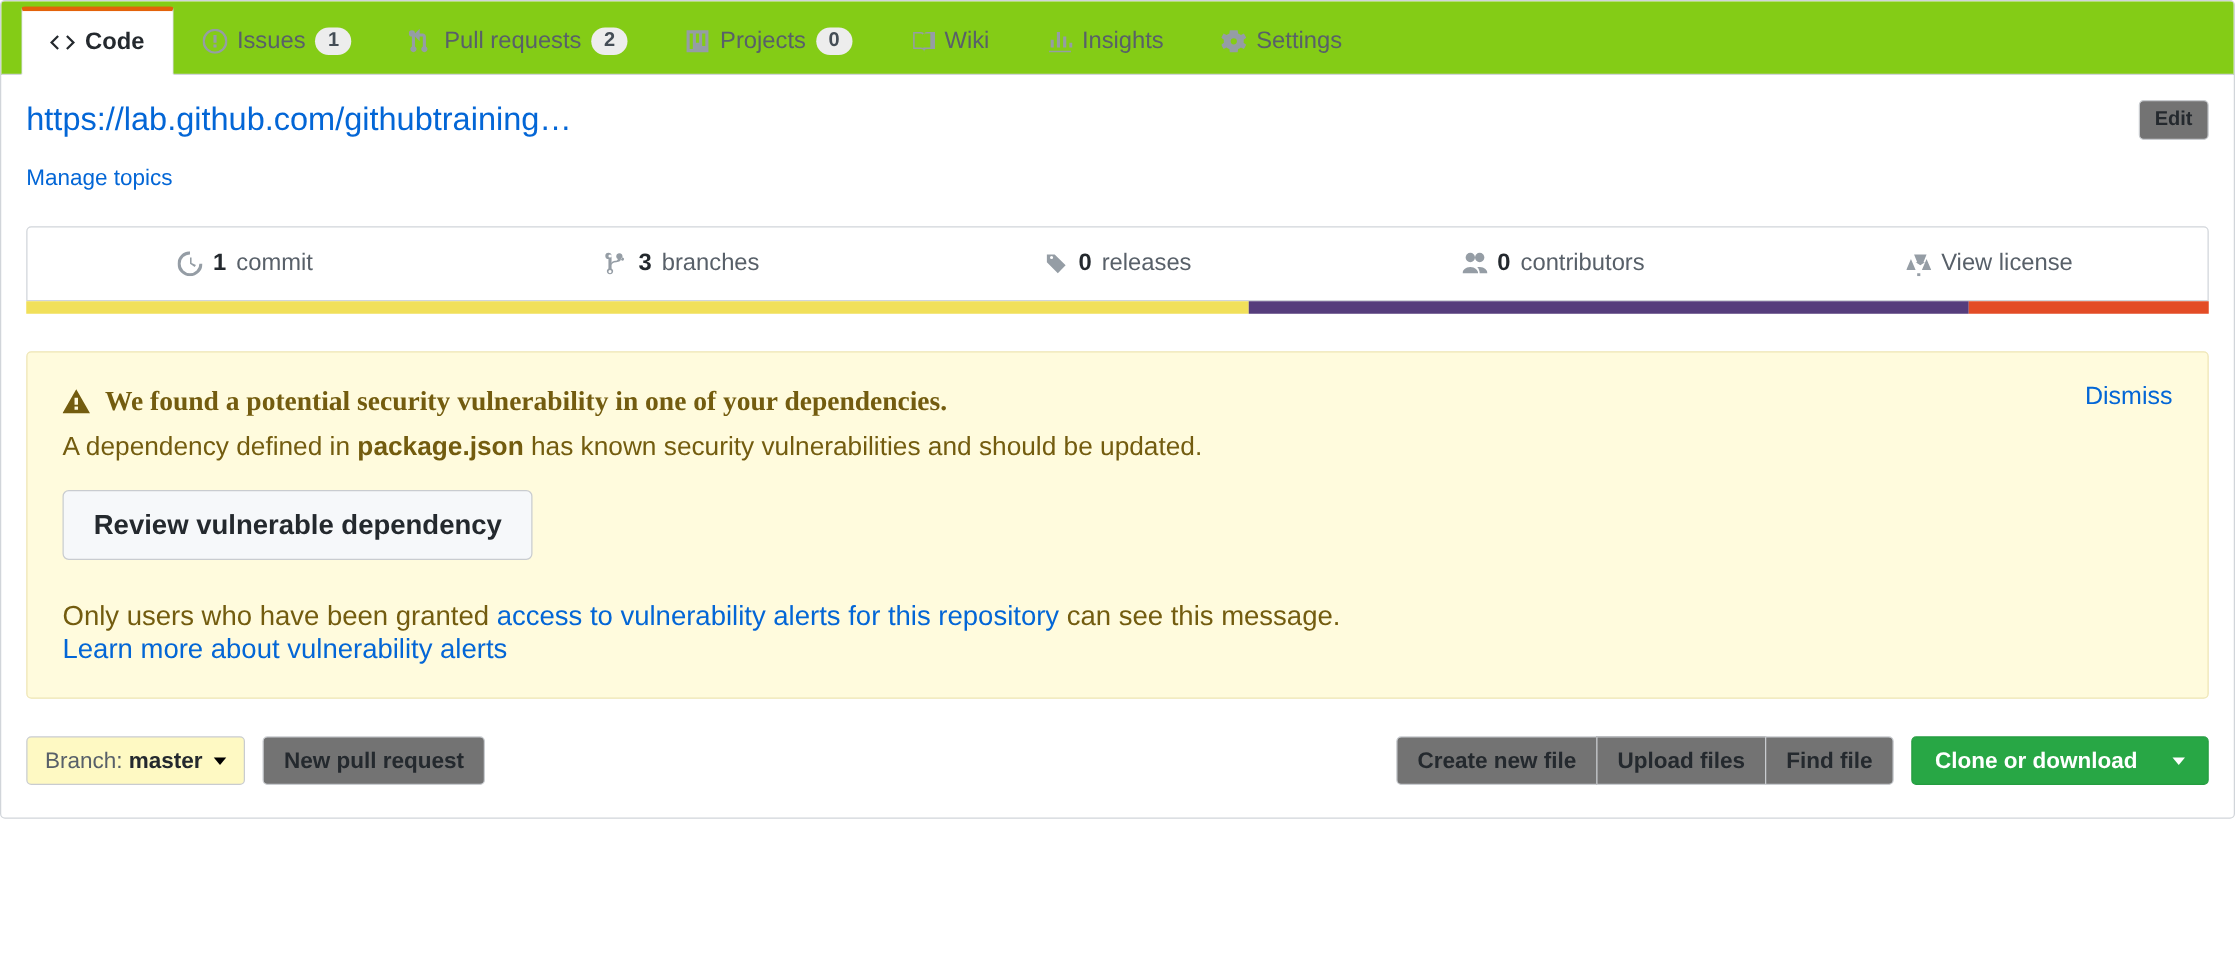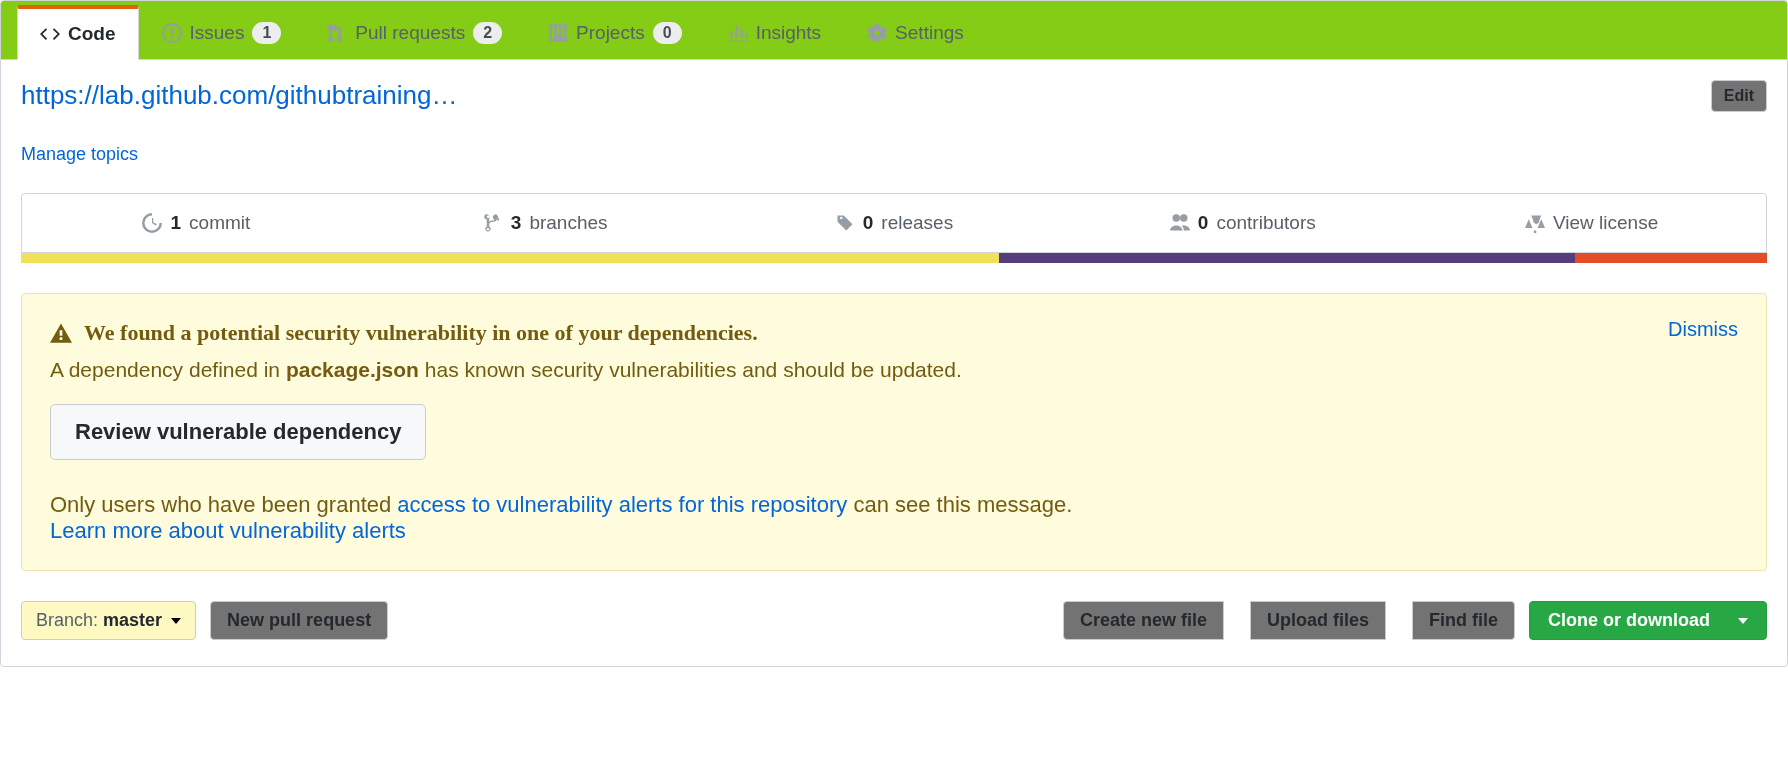--- a/index.html
+++ b/index.html
@@ -50,21 +50,21 @@
   border-radius: 14px;
   padding: 2px 10px;
   font-size: 16px;
   font-weight: 600;
 }
 .content { padding: 20px 20px 26px; }
 .desc-row {
   display: flex;
   justify-content: space-between;
   align-items: flex-start;
-  margin-bottom: 16px;
+  margin-bottom: 4px;
 }
 .repo-url {
   color: #0366d6;
   font-size: 26px;
   cursor: pointer;
 }
 .btn {
   background: #737373;
   border: 1px solid #c9ccd0;
   border-radius: 4px;
@@ -150,21 +150,21 @@
   color: #24292e;
   cursor: pointer;
 }
 .toolbar {
   display: flex;
   justify-content: space-between;
   align-items: center;
 }
 .toolbar-left { display: flex; gap: 14px; }
 .toolbar-right { display: flex; gap: 0; }
-.btn-group { display: flex; gap: 27px; }
+.btn-group { display: flex; }
 .btn-group .btn { border-radius: 0; margin-left: -1px; }
 .btn-group .btn:first-child { border-radius: 4px 0 0 4px; margin-left: 0; }
 .btn-group .btn:last-child { border-radius: 0 4px 4px 0; }
 .btn-primary {
   background: #28a745;
   color: #fff;
   border: 1px solid #259c41;
   border-radius: 4px;
   padding: 8px 18px;
   font-size: 18px;
@@ -221,20 +221,26 @@
   </div>
   <div class="tab">
     <svg class="icon" viewBox="0 0 16 16">
         <path d="M1 1h14v14H1zm2 2v10h2V3zm4 0v6h2V3zm4 0v8h2V3z"></path>
       </svg>
     <span>Projects</span>
     <span class="count-badge">0</span>
   </div>
   <div class="tab">
     <svg class="icon" viewBox="0 0 16 16">
+        <path d="M2 2h5a2 2 0 012 2 2 2 0 012-2h5v11h-5a2 2 0 00-2 2 2 2 0 00-2-2H2zm1 1v9h4a3 3 0 011 .2V4a1 1 0 00-1-1zm10 0H9a1 1 0 00-1 1v8.2a3 3 0 011-.2h4z"></path>
+      </svg>
+    <span>Wiki</span>
+  </div>
+  <div class="tab">
+    <svg class="icon" viewBox="0 0 16 16">
         <path d="M1 14h14v1H1zm1-2h2V7H2zm4 0h2V2H6zm4 0h2V5h-2zm4 0h2V9h-2z"></path>
       </svg>
     <span>Insights</span>
   </div>
   <div class="tab">
     <svg class="icon" viewBox="0 0 16 16">
         <path d="M8 10a2 2 0 110-4 2 2 0 010 4zm6.4-2c0-.4 0-.7-.1-1l1.7-1.3-1.5-2.6L12.6 4a6 6 0 00-1.8-1L10.5 1h-5L5.2 3a6 6 0 00-1.8 1L1.5 3.1 0 5.7 1.7 7a6 6 0 000 2L0 10.3l1.5 2.6 1.9-.9a6 6 0 001.8 1L5.5 15h5l.3-2a6 6 0 001.8-1l1.9.9 1.5-2.6L14.3 9c.1-.3.1-.6.1-1z"></path>
       </svg>
     <span>Settings</span>
   </div>

